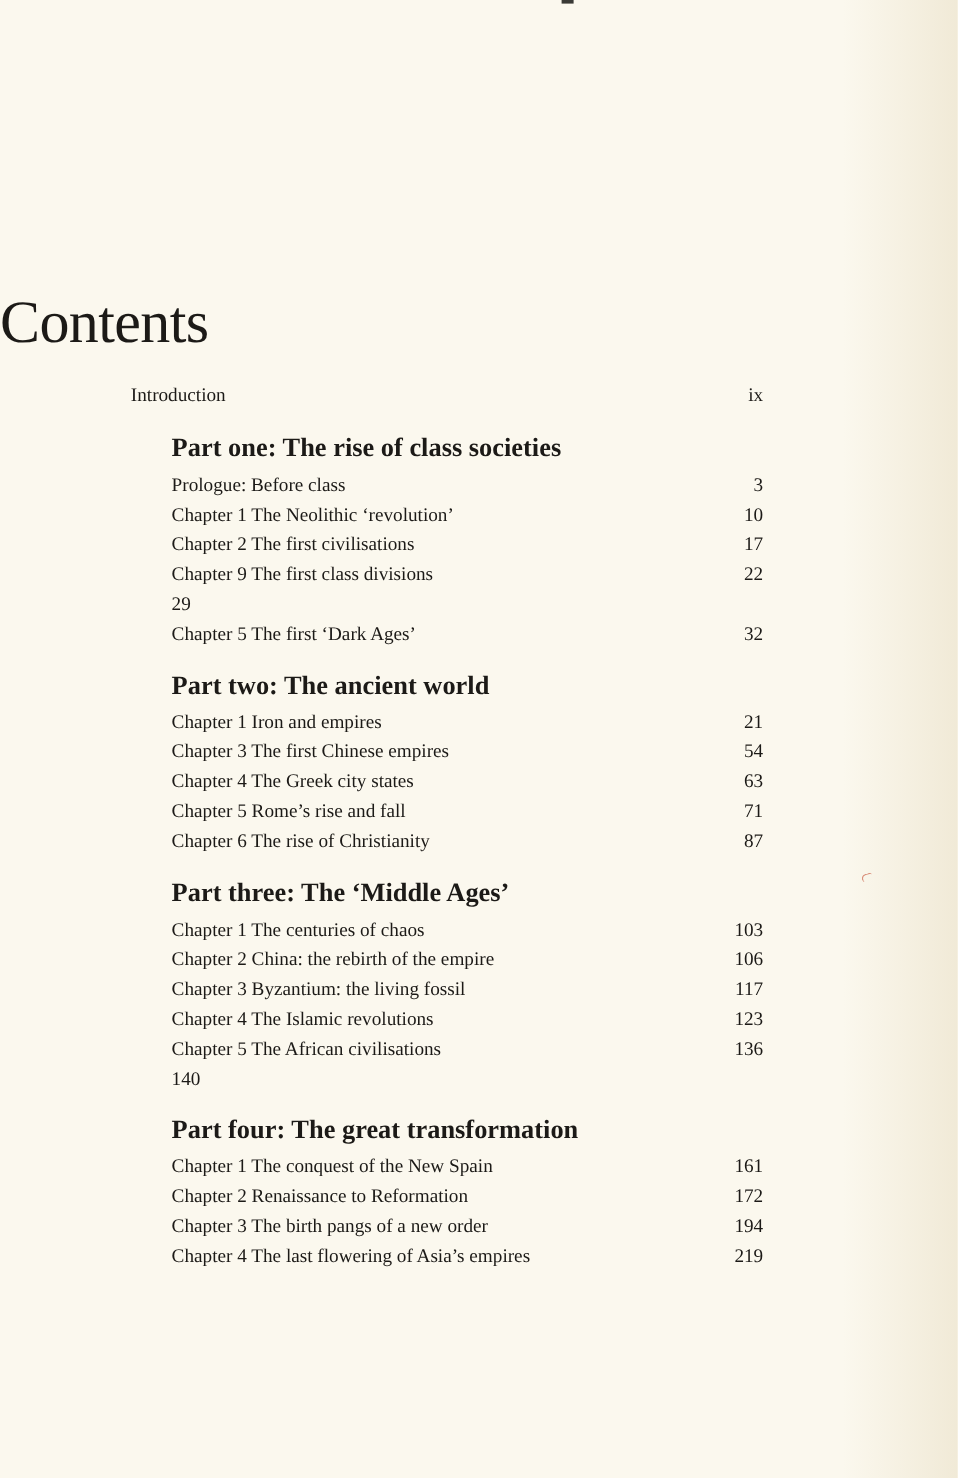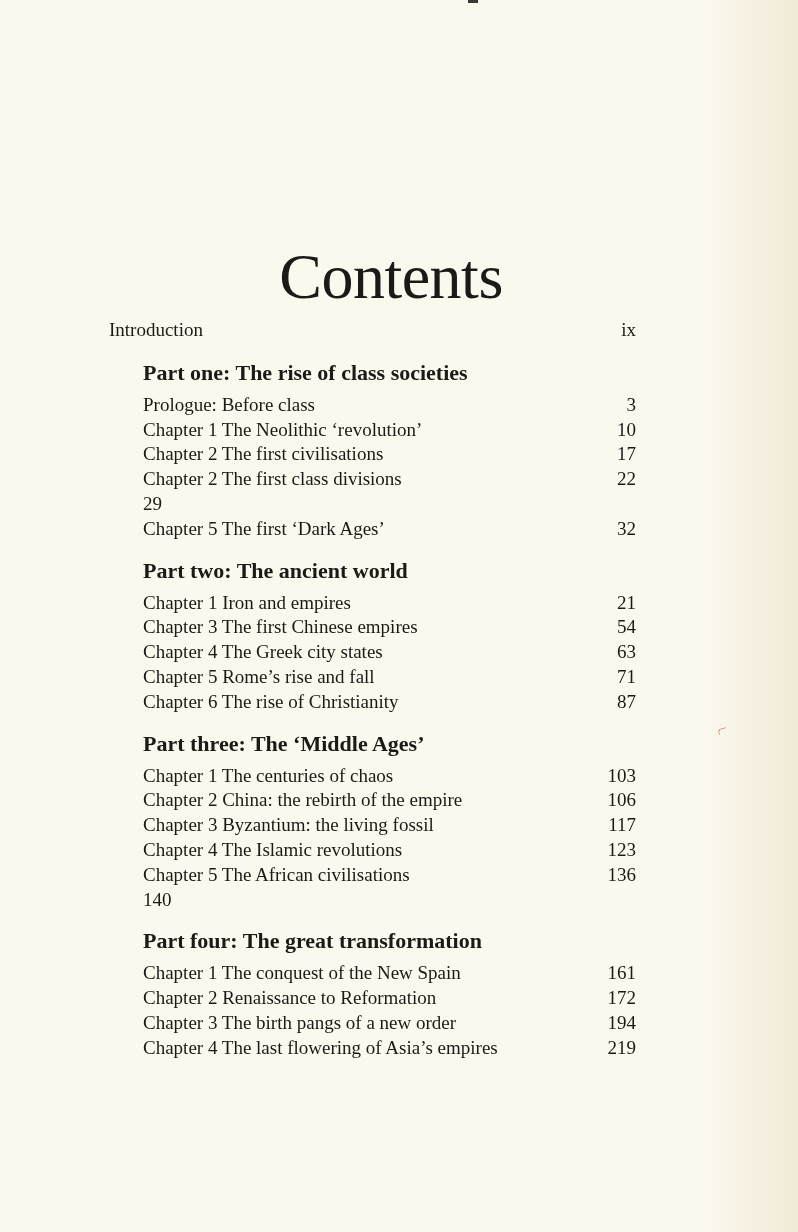--- a/index.html
+++ b/index.html
@@ -26,36 +26,36 @@
     .top-mark {
       position: absolute;
       left: 468px; top: 0;
       width: 10px; height: 3px;
       background: #3a3a36;
     }
     .title {
       position: absolute;
       left: 0; width: 782px;
       top: 204px;
-      text-align: center;
-      font-size: 64px;
+      text-align: left;
+      font-size: 50px;
       font-weight: normal;
       letter-spacing: -0.5px;
       line-height: 60px;
     }
     .toc {
       position: absolute;
       left: 109px;
       top: 318px;
       width: 527px;
     }
     .row {
       display: flex;
       justify-content: space-between;
-      font-size: 19px;
+      font-size: 16px;
       line-height: 24.8px;
       height: 24.8px;
     }
     .row .label { white-space: nowrap; }
     .row .page-num { text-align: center; white-space: nowrap; }
     .intro-row { margin-bottom: 15px; }
     .part-heading {
       font-size: 22px;
       font-weight: bold;
       line-height: 30px;
@@ -98,21 +98,21 @@
         </div>
       <div class="row">
           <span class="label">Chapter 1 The Neolithic ‘revolution’</span>
           <span class="page-num">10</span>
         </div>
       <div class="row">
           <span class="label">Chapter 2 The first civilisations</span>
           <span class="page-num">17</span>
         </div>
       <div class="row">
-          <span class="label">Chapter 2 The first class divisions</span>
+          <span class="label">Chapter 9 The first class divisions</span>
           <span class="page-num">22</span>
         </div>
       <div class="row">
           <span class="page-num">29</span>
         </div>
       <div class="row">
           <span class="label">Chapter 5 The first ‘Dark Ages’</span>
           <span class="page-num">32</span>
         </div>
     </div>

